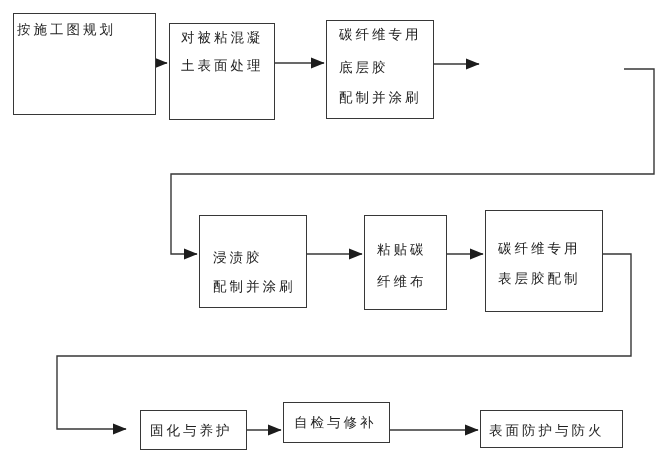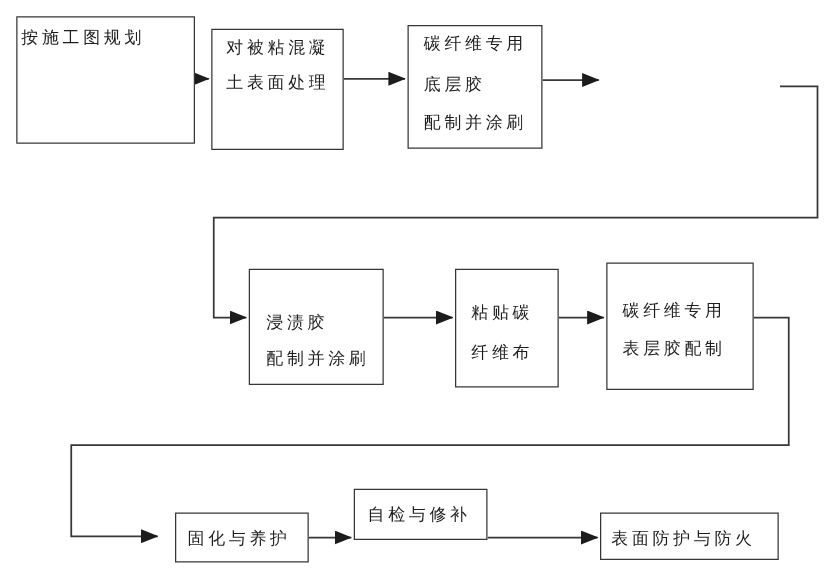--- a/index.html
+++ b/index.html
@@ -31,21 +31,21 @@
   .mt12{margin-top:12px}.mt13{margin-top:13px}.mt14{margin-top:14px}
   
   .b1{left:13px;top:13px;width:143px;height:102px;padding:8px 0 0 3px;}
   .b2{left:169px;top:23px;width:106px;height:97px;padding:6px 0 0 11px;}
   .b3{left:326px;top:20px;width:108px;height:99px;padding:6px 0 0 12px;}
   .b4{left:481px;top:21px;width:143px;height:99px;padding:6px 0 0 11px;}
   .b5{left:199px;top:215px;width:108px;height:93px;padding:34px 0 0 13px;}
   .b6{left:364px;top:215px;width:83px;height:95px;padding:26px 0 0 12px;}
   .b7{left:485px;top:210px;width:118px;height:102px;padding:30px 0 0 12px;}
   .b8{left:140px;top:410px;width:107px;height:40px;padding:12px 0 0 9px;}
-  .b9{left:283px;top:391px;width:107px;height:41px;padding:12px 0 0 10px;}
+  .b9{left:283px;top:402px;width:107px;height:41px;padding:12px 0 0 10px;}
   .b10{left:480px;top:410px;width:143px;height:38px;padding:12px 0 0 8px;}
 </style>
 </head>
 <body>
 
 <div id="stage">
 
   <svg id="connectors" viewBox="0 0 669 468" xmlns="http://www.w3.org/2000/svg">
     <defs>
       <marker id="arw" viewBox="0 0 10 8" refX="9.5" refY="4" markerWidth="10" markerHeight="8" orient="auto">

